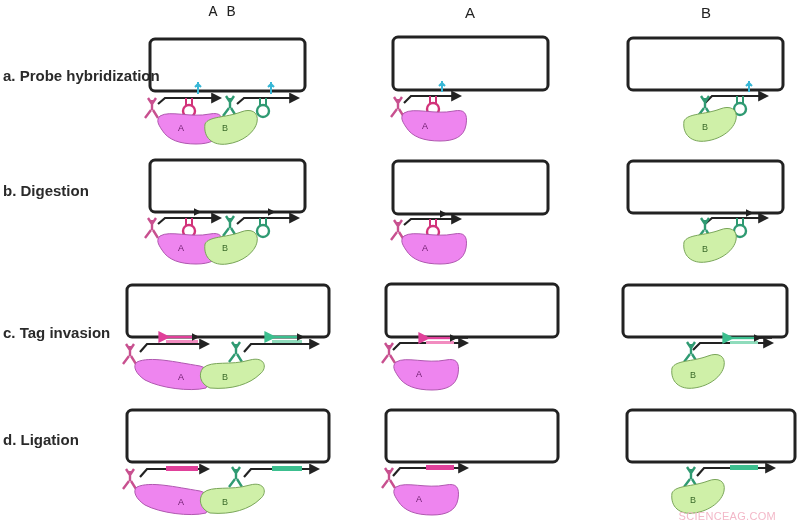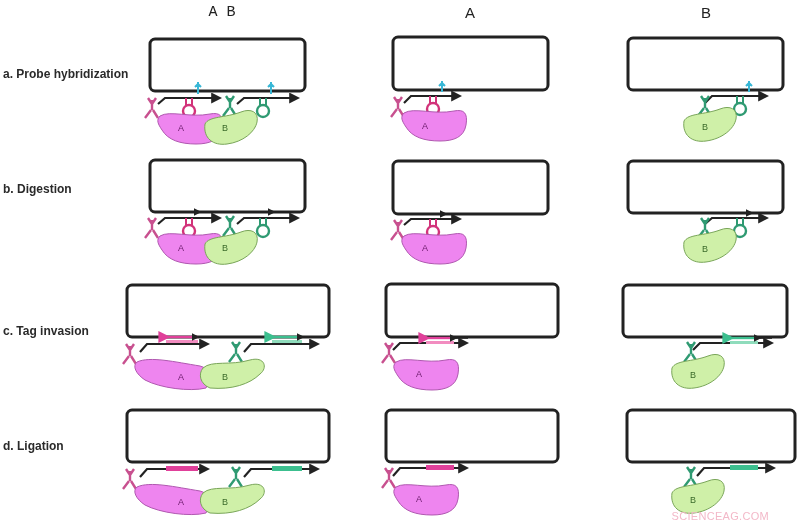--- a/index.html
+++ b/index.html
@@ -1,37 +1,37 @@
 <!DOCTYPE html>
 <html><head>
   <meta charset="utf-8">
   <style>
     html, body { margin: 0; padding: 0; background: #ffffff; }
     body { width: 800px; height: 530px; position: relative; overflow: hidden; font-family: "Liberation Sans", sans-serif; }
     .col-head { position: absolute; top: 4px; font-size: 15px; color: #222; transform: translateX(-50%); }
-    .row-label { position: absolute; left: 3px; font-size: 12px; font-weight: bold; color: #2a2a2a; }
-    .watermark { position: absolute; right: 31px; bottom: 8px; font-size: 11px; color: #f3b8c8; letter-spacing: 0.3px; }
+    .row-label { position: absolute; left: 3px; font-size: 15px; font-weight: bold; color: #2a2a2a; }
+    .watermark { position: absolute; right: 24px; bottom: 8px; font-size: 11px; color: #f3b8c8; letter-spacing: 0.3px; }
     svg { position: absolute; left: 0; top: 0; }
     .box { fill: none; stroke: #222; stroke-width: 3; }
     .strand { fill: none; stroke: #222; stroke-width: 2.2; }
     .cellA { fill: #ee85ef; stroke: #b058b0; stroke-width: 1; }
     .cellB { fill: #cff0a8; stroke: #7aa65a; stroke-width: 1; }
     .cell-label { font-family: "Liberation Sans", sans-serif; font-size: 9px; }
   </style>
 </head>
 <body>
 
 <div class="col-head" style="left:222px;font-family:Liberation Mono, monospace;">A B</div>
 <div class="col-head" style="left:470px;">A</div>
 <div class="col-head" style="left:706px;">B</div>
 
 <div class="row-label" style="top:67px;">a. Probe hybridization</div>
 <div class="row-label" style="top:182px;">b. Digestion</div>
 <div class="row-label" style="top:306px;margin-top:18px;">c. Tag invasion</div>
-<div class="row-label" style="top:431px;margin-top:8px;">d. Ligation</div>
+<div class="row-label" style="top:431px;">d. Ligation</div>
 
 <svg width="800" height="530" viewBox="0 0 800 530">
   <defs>
     <marker id="arr" viewBox="0 0 10 10" refX="8" refY="5" markerWidth="5" markerHeight="5" orient="auto">
       <path d="M0,0 L10,5 L0,10 z" fill="#222"></path>
     </marker>
     <marker id="arrRev" viewBox="0 0 10 10" refX="2" refY="5" markerWidth="5" markerHeight="5" orient="auto">
       <path d="M10,0 L0,5 L10,10 z" fill="#222"></path>
     </marker>
     <marker id="arrPinkRev" viewBox="0 0 10 10" refX="2" refY="5" markerWidth="5" markerHeight="5" orient="auto">

